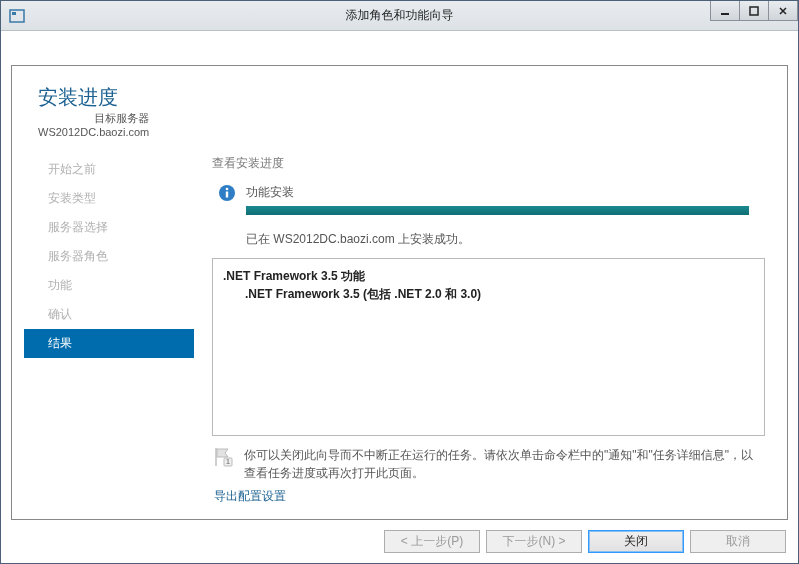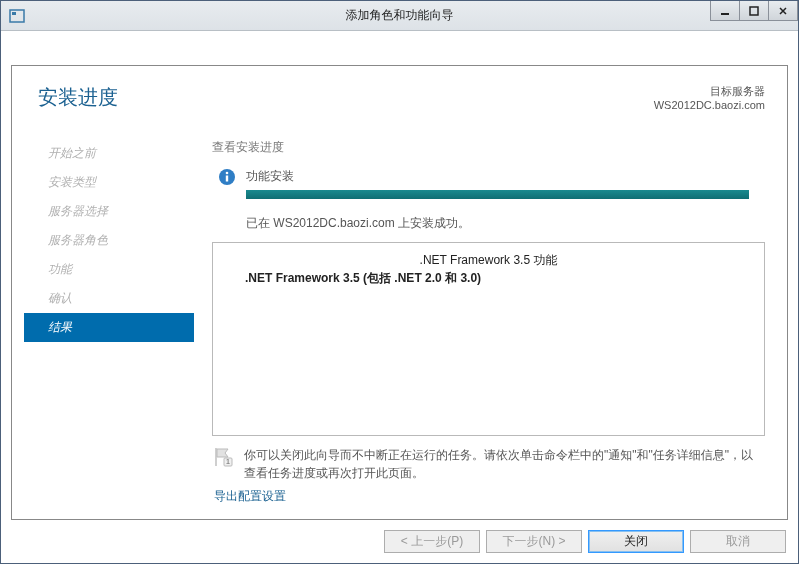--- a/index.html
+++ b/index.html
@@ -70,22 +70,23 @@
   border: 1px solid #888;
   background: #fff;
   display: flex;
   flex-direction: column;
   padding: 18px 22px 14px 12px;
 }
 .header-row {
   display: flex;
   justify-content: space-between;
   align-items: flex-start;
-  margin-bottom: 28px;
+  margin-bottom: 17px;
   padding-left: 14px;
+  flex-direction: column;
 }
 .page-title {
   color: #1b6191;
   font-size: 20px;
   font-weight: 400;
 }
 .server-info {
   text-align: right;
   font-size: 11px;
   color: #555;
@@ -100,21 +101,20 @@
 }
 .sidebar {
   width: 170px;
   flex-shrink: 0;
 }
 .sidebar-item {
   padding: 6px 12px 6px 24px;
   color: #b0b0b0;
   font-size: 12px;
   cursor: default;
-  font-style: italic;
 }
 .sidebar-item.active {
   background: #006cad;
   color: #fff;
 }
 .main-content {
   flex: 1;
   display: flex;
   flex-direction: column;
   min-width: 0;
@@ -155,21 +155,21 @@
 }
 .details-box {
   border: 1px solid #b9b9b9;
   flex: 1;
   padding: 8px 10px;
   color: #222;
   line-height: 1.5;
   margin-bottom: 10px;
   overflow: auto;
 }
-.details-line1 { font-weight: normal; text-align: center; }
+.details-line1 { font-weight: bold; }
 .details-line2 { font-weight: bold; padding-left: 22px; }
 .note-row {
   display: flex;
   gap: 10px;
   align-items: flex-start;
   margin-bottom: 6px;
 }
 .flag-icon {
   width: 22px;
   height: 22px;

